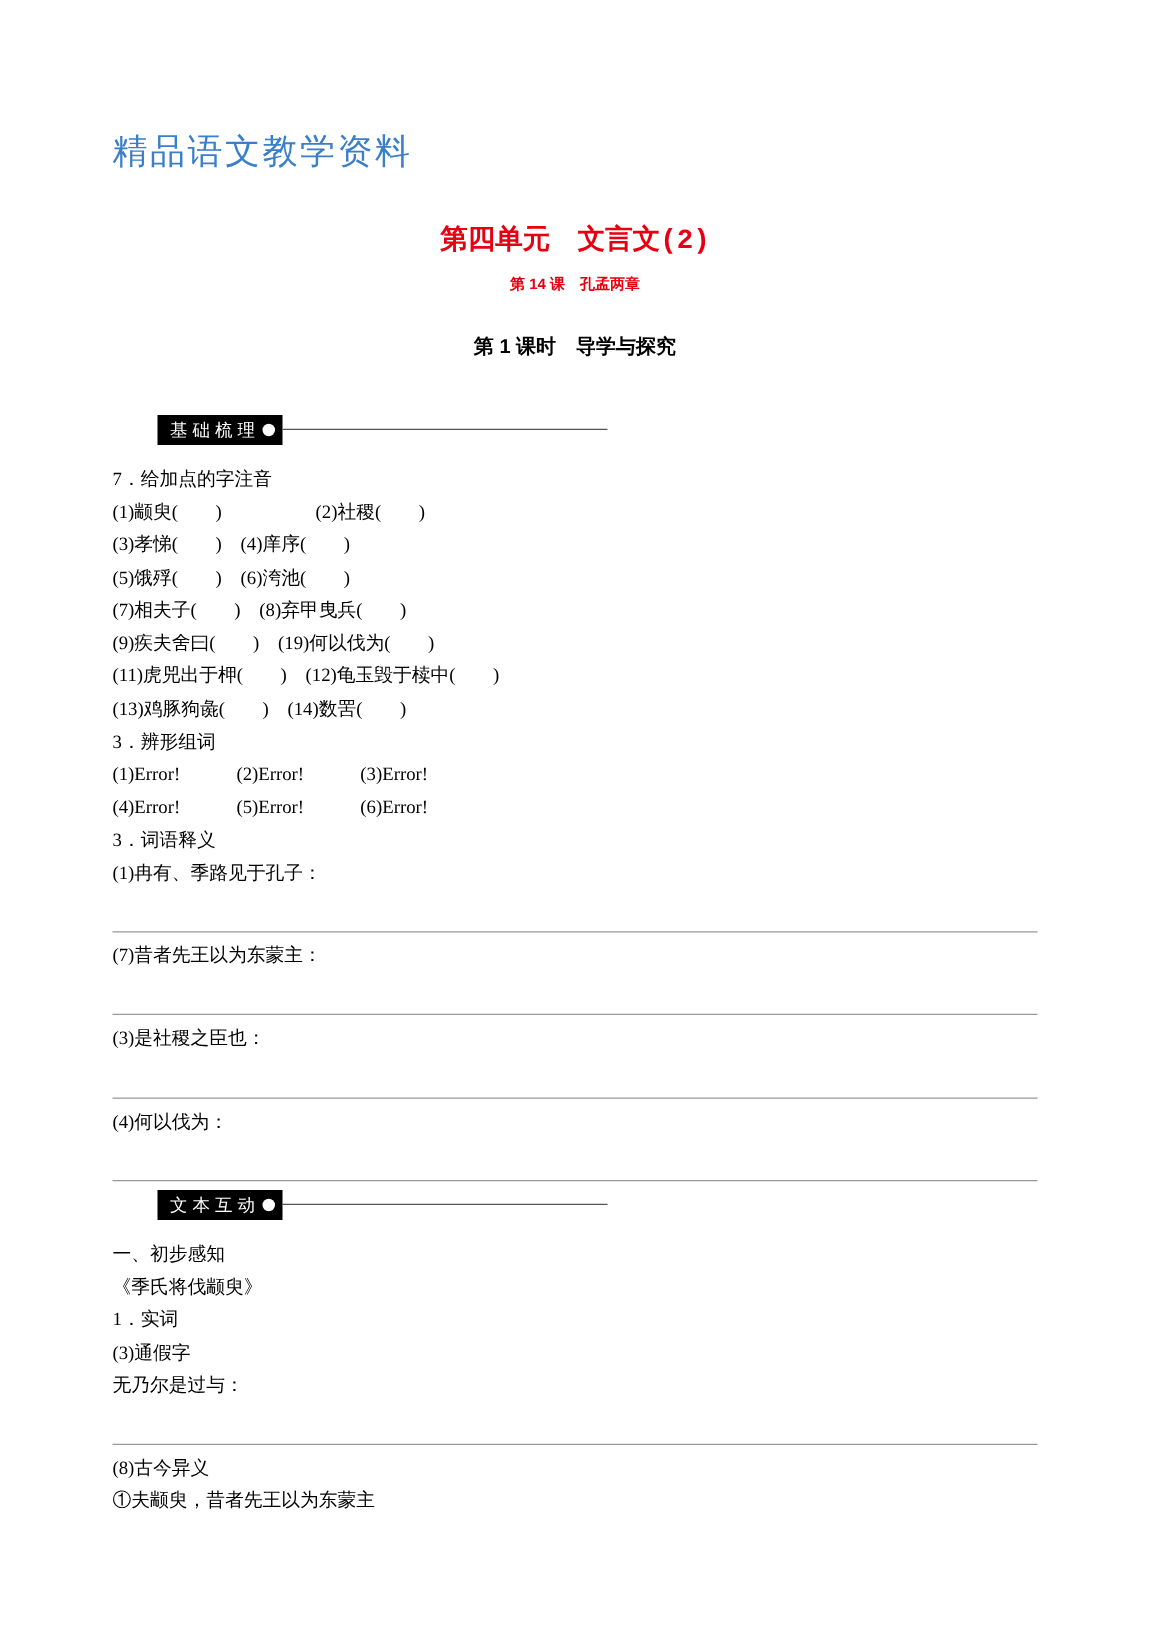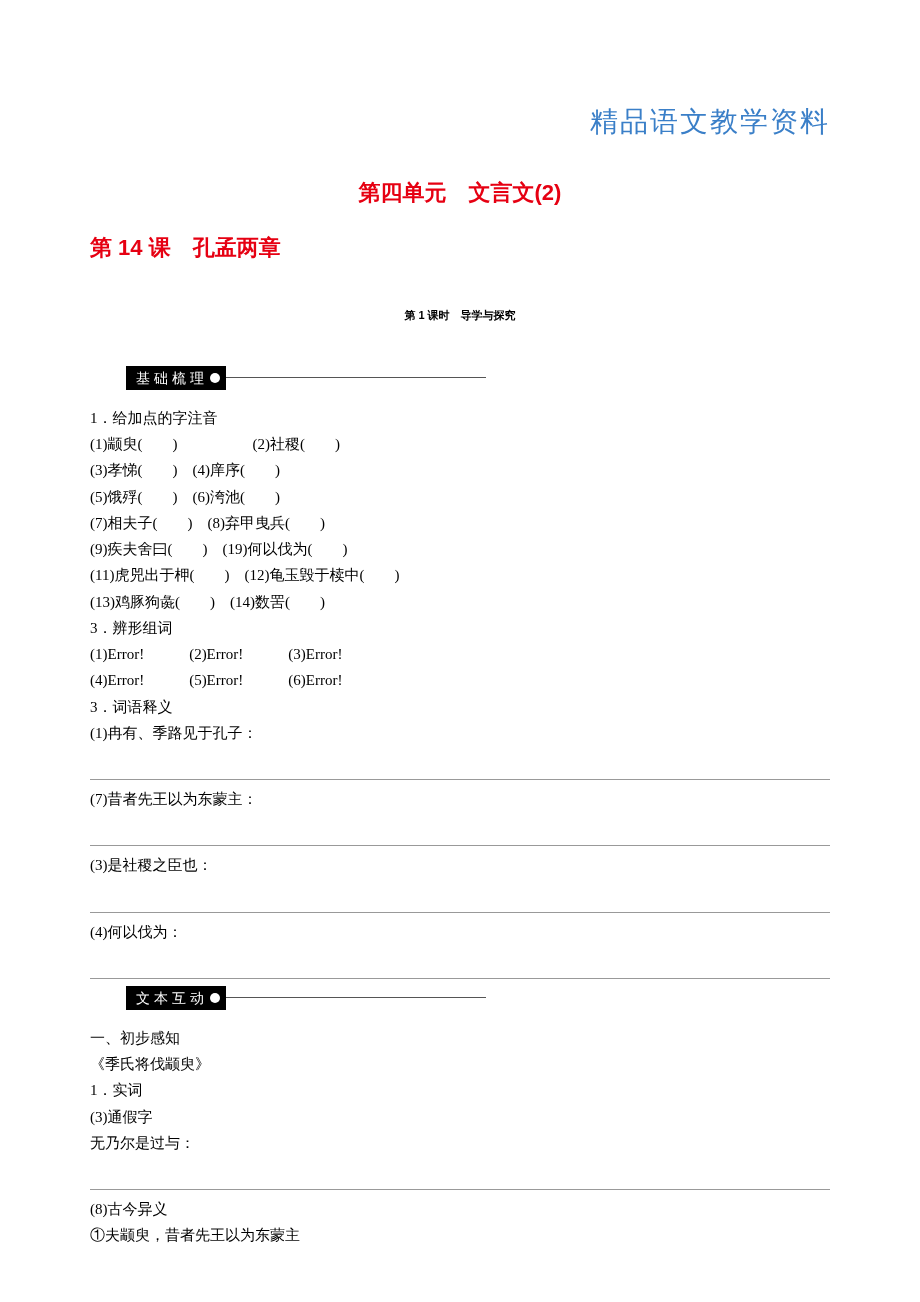--- a/index.html
+++ b/index.html
@@ -10,46 +10,47 @@
     body {
       width: 920px;
       background: #ffffff;
       font-family: "SimSun", "宋体", serif;
       padding: 100px 90px 60px 90px;
       font-size: 16px;
       line-height: 1.6;
       color: #000;
     }
     .main-title {
-      text-align: right;
+      text-align: left;
       font-size: 28px;
       color: #3a7fc8;
       font-weight: normal;
       letter-spacing: 2px;
       margin-bottom: 30px;
       font-family: "SimSun", "宋体", serif;
     }
     .unit-title {
       text-align: center;
       font-size: 22px;
       color: #e60012;
       font-weight: bold;
-      margin-bottom: 20px;
-      font-family: Liberation Sans, sans-serif;
+      margin-bottom: 8px;
+      font-family: Liberation Mono, monospace;
     }
     .lesson-title {
-      font-size: 22px;
+      text-align: center;
+      font-size: 12px;
       color: #e60012;
       font-weight: bold;
-      margin-bottom: 42px;
+      margin-bottom: 28px;
       font-family: "SimHei", "黑体", sans-serif;
     }
     .section-sub {
       text-align: center;
-      font-size: 11px;
+      font-size: 16px;
       font-weight: bold;
       margin-bottom: 40px;
       font-family: "SimHei", "黑体", sans-serif;
     }
     .section-banner {
       display: flex;
       align-items: center;
       margin-bottom: 14px;
       margin-top: 4px;
       height: 26px;
@@ -105,21 +106,21 @@
 <div class="section-sub">第 1 课时　导学与探究</div>
 
 <div class="section-banner">
   <span class="banner-box">
     <span>基础梳理</span>
     <span class="banner-dot"></span>
   </span>
   <span class="banner-line"></span>
 </div>
 
-<p class="content-line">1．给加点的字注音</p>
+<p class="content-line">7．给加点的字注音</p>
 <p class="content-line">(1)颛臾(　　)　　　　　(2)社稷(　　)</p>
 <p class="content-line">(3)孝悌(　　)　(4)庠序(　　)</p>
 <p class="content-line">(5)饿殍(　　)　(6)洿池(　　)</p>
 <p class="content-line">(7)相夫子(　　)　(8)弃甲曳兵(　　)</p>
 <p class="content-line">(9)疾夫舍曰(　　)　(19)何以伐为(　　)</p>
 <p class="content-line">(11)虎兕出于柙(　　)　(12)龟玉毁于椟中(　　)</p>
 <p class="content-line">(13)鸡豚狗彘(　　)　(14)数罟(　　)</p>
 
 <p class="content-line">3．辨形组词</p>
 <p class="content-line">(1)Error!　　　(2)Error!　　　(3)Error!</p>

